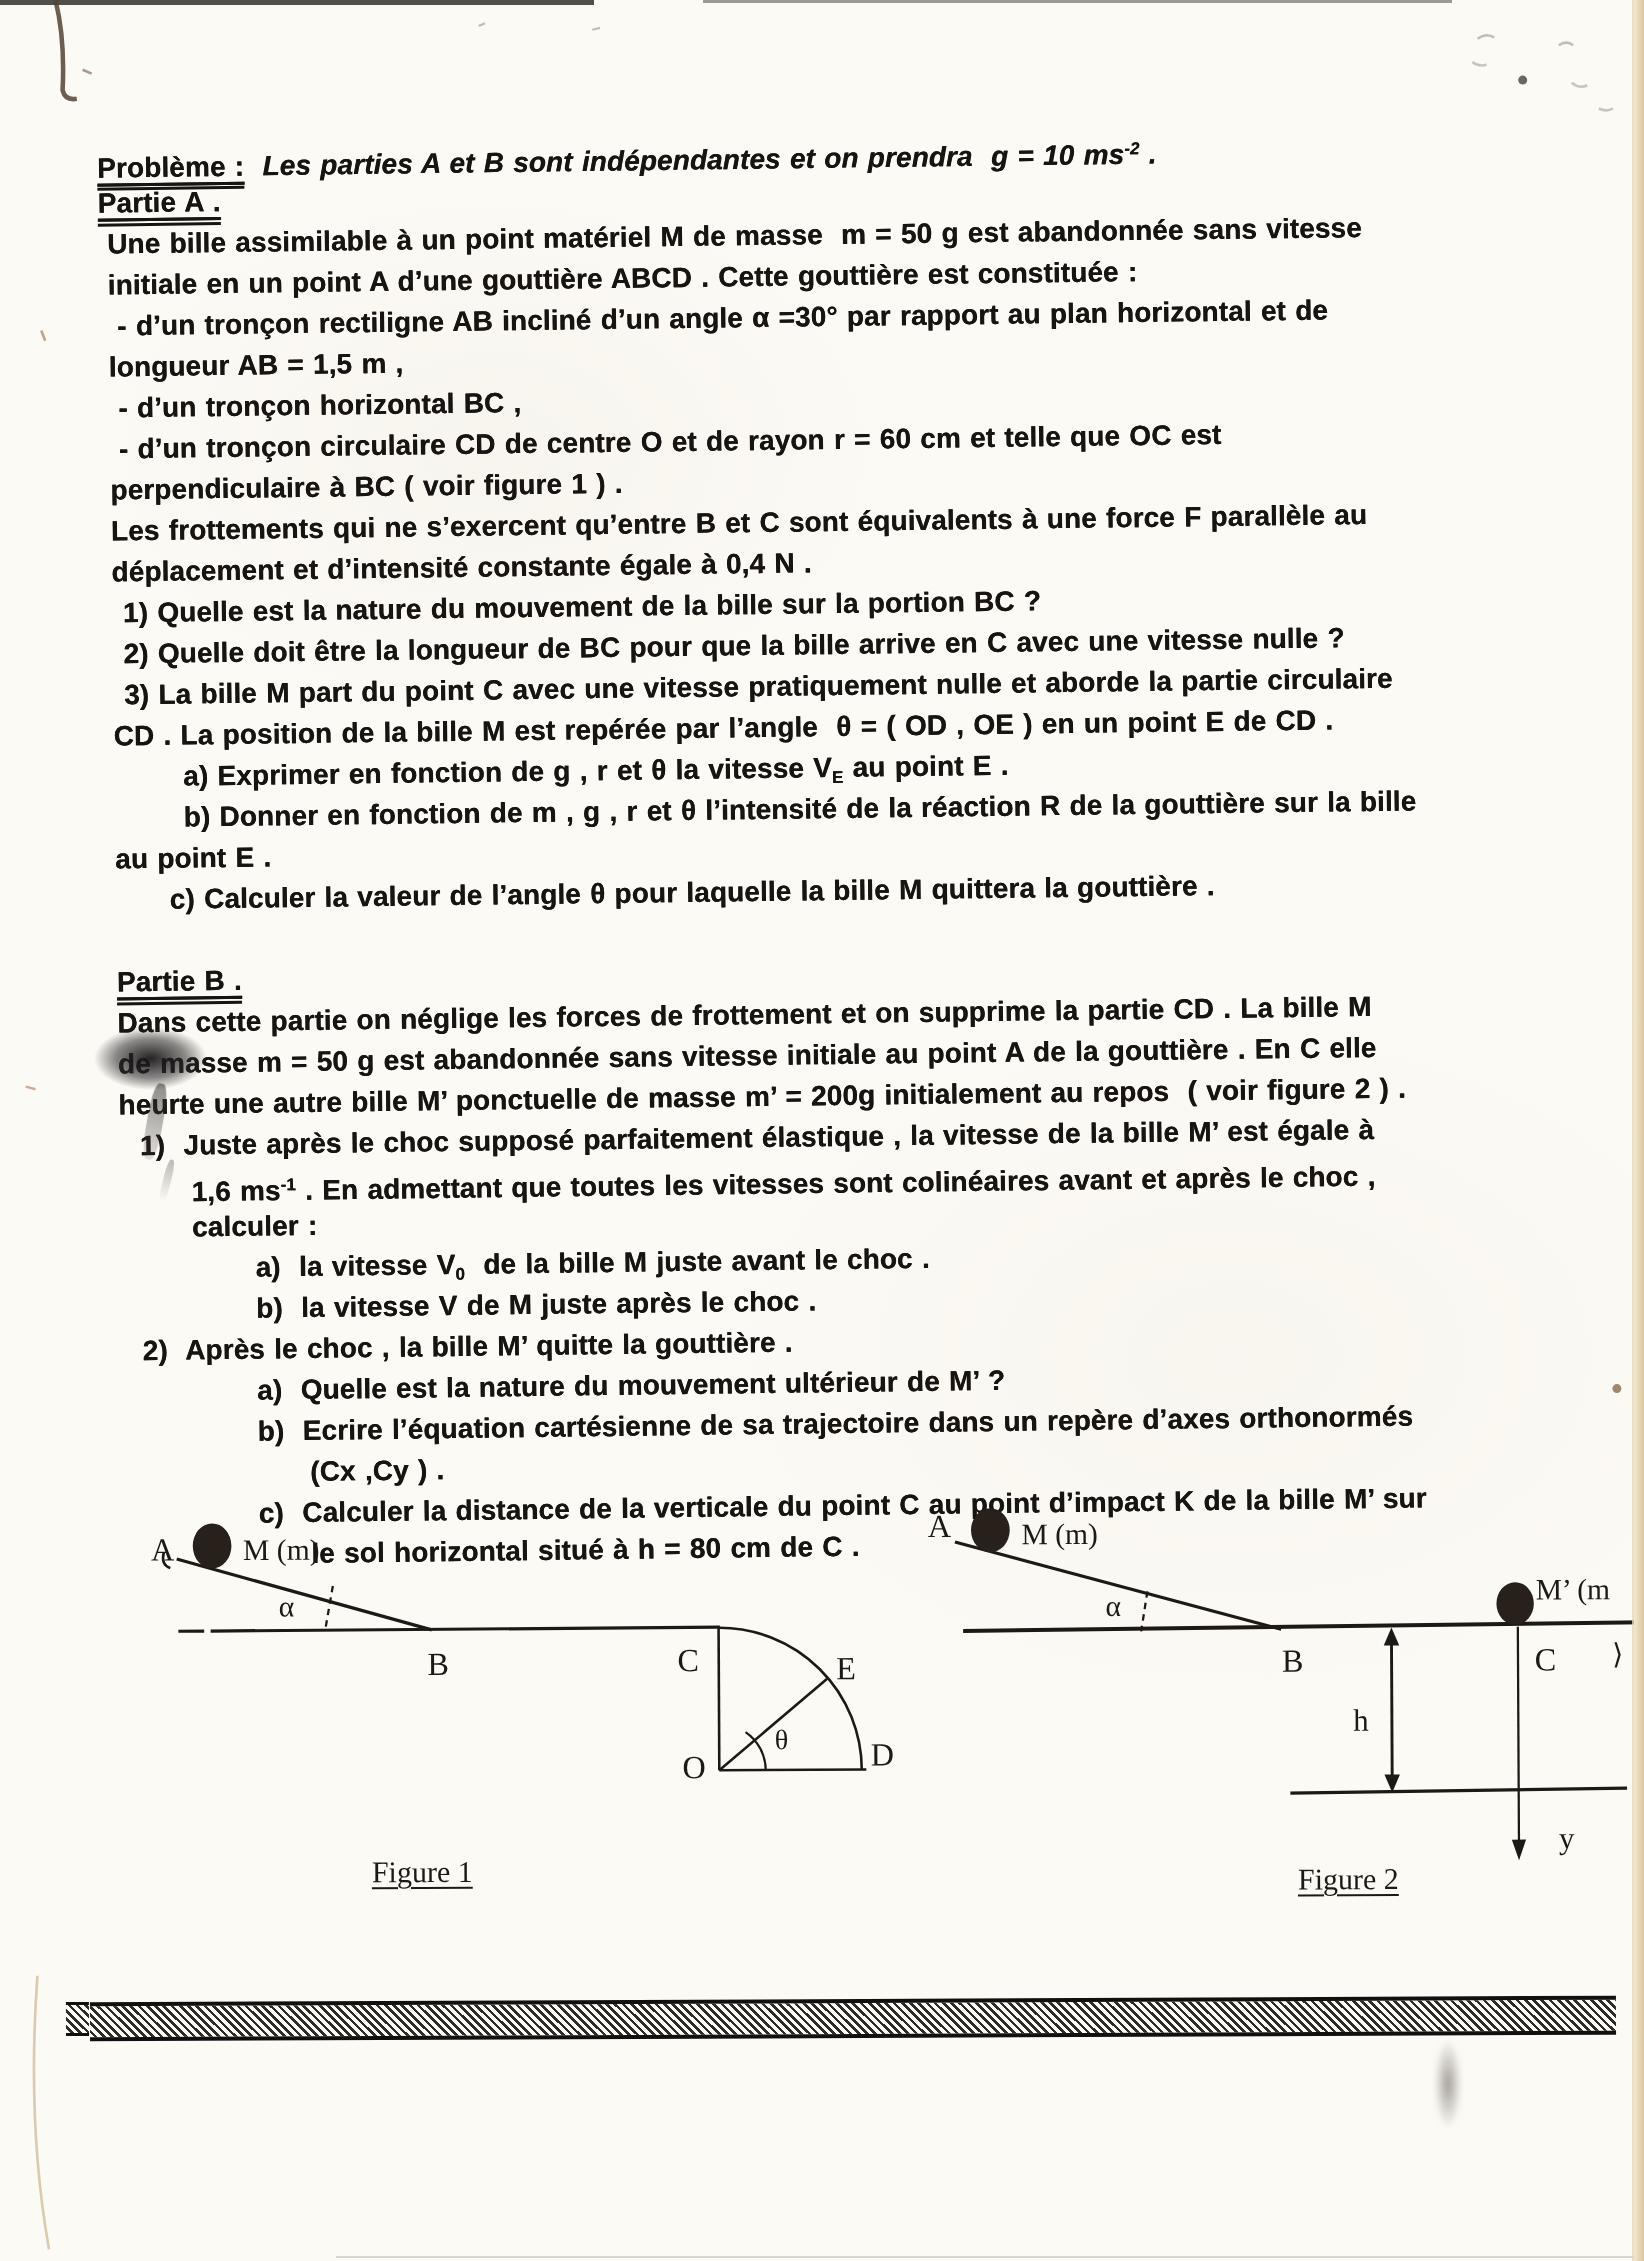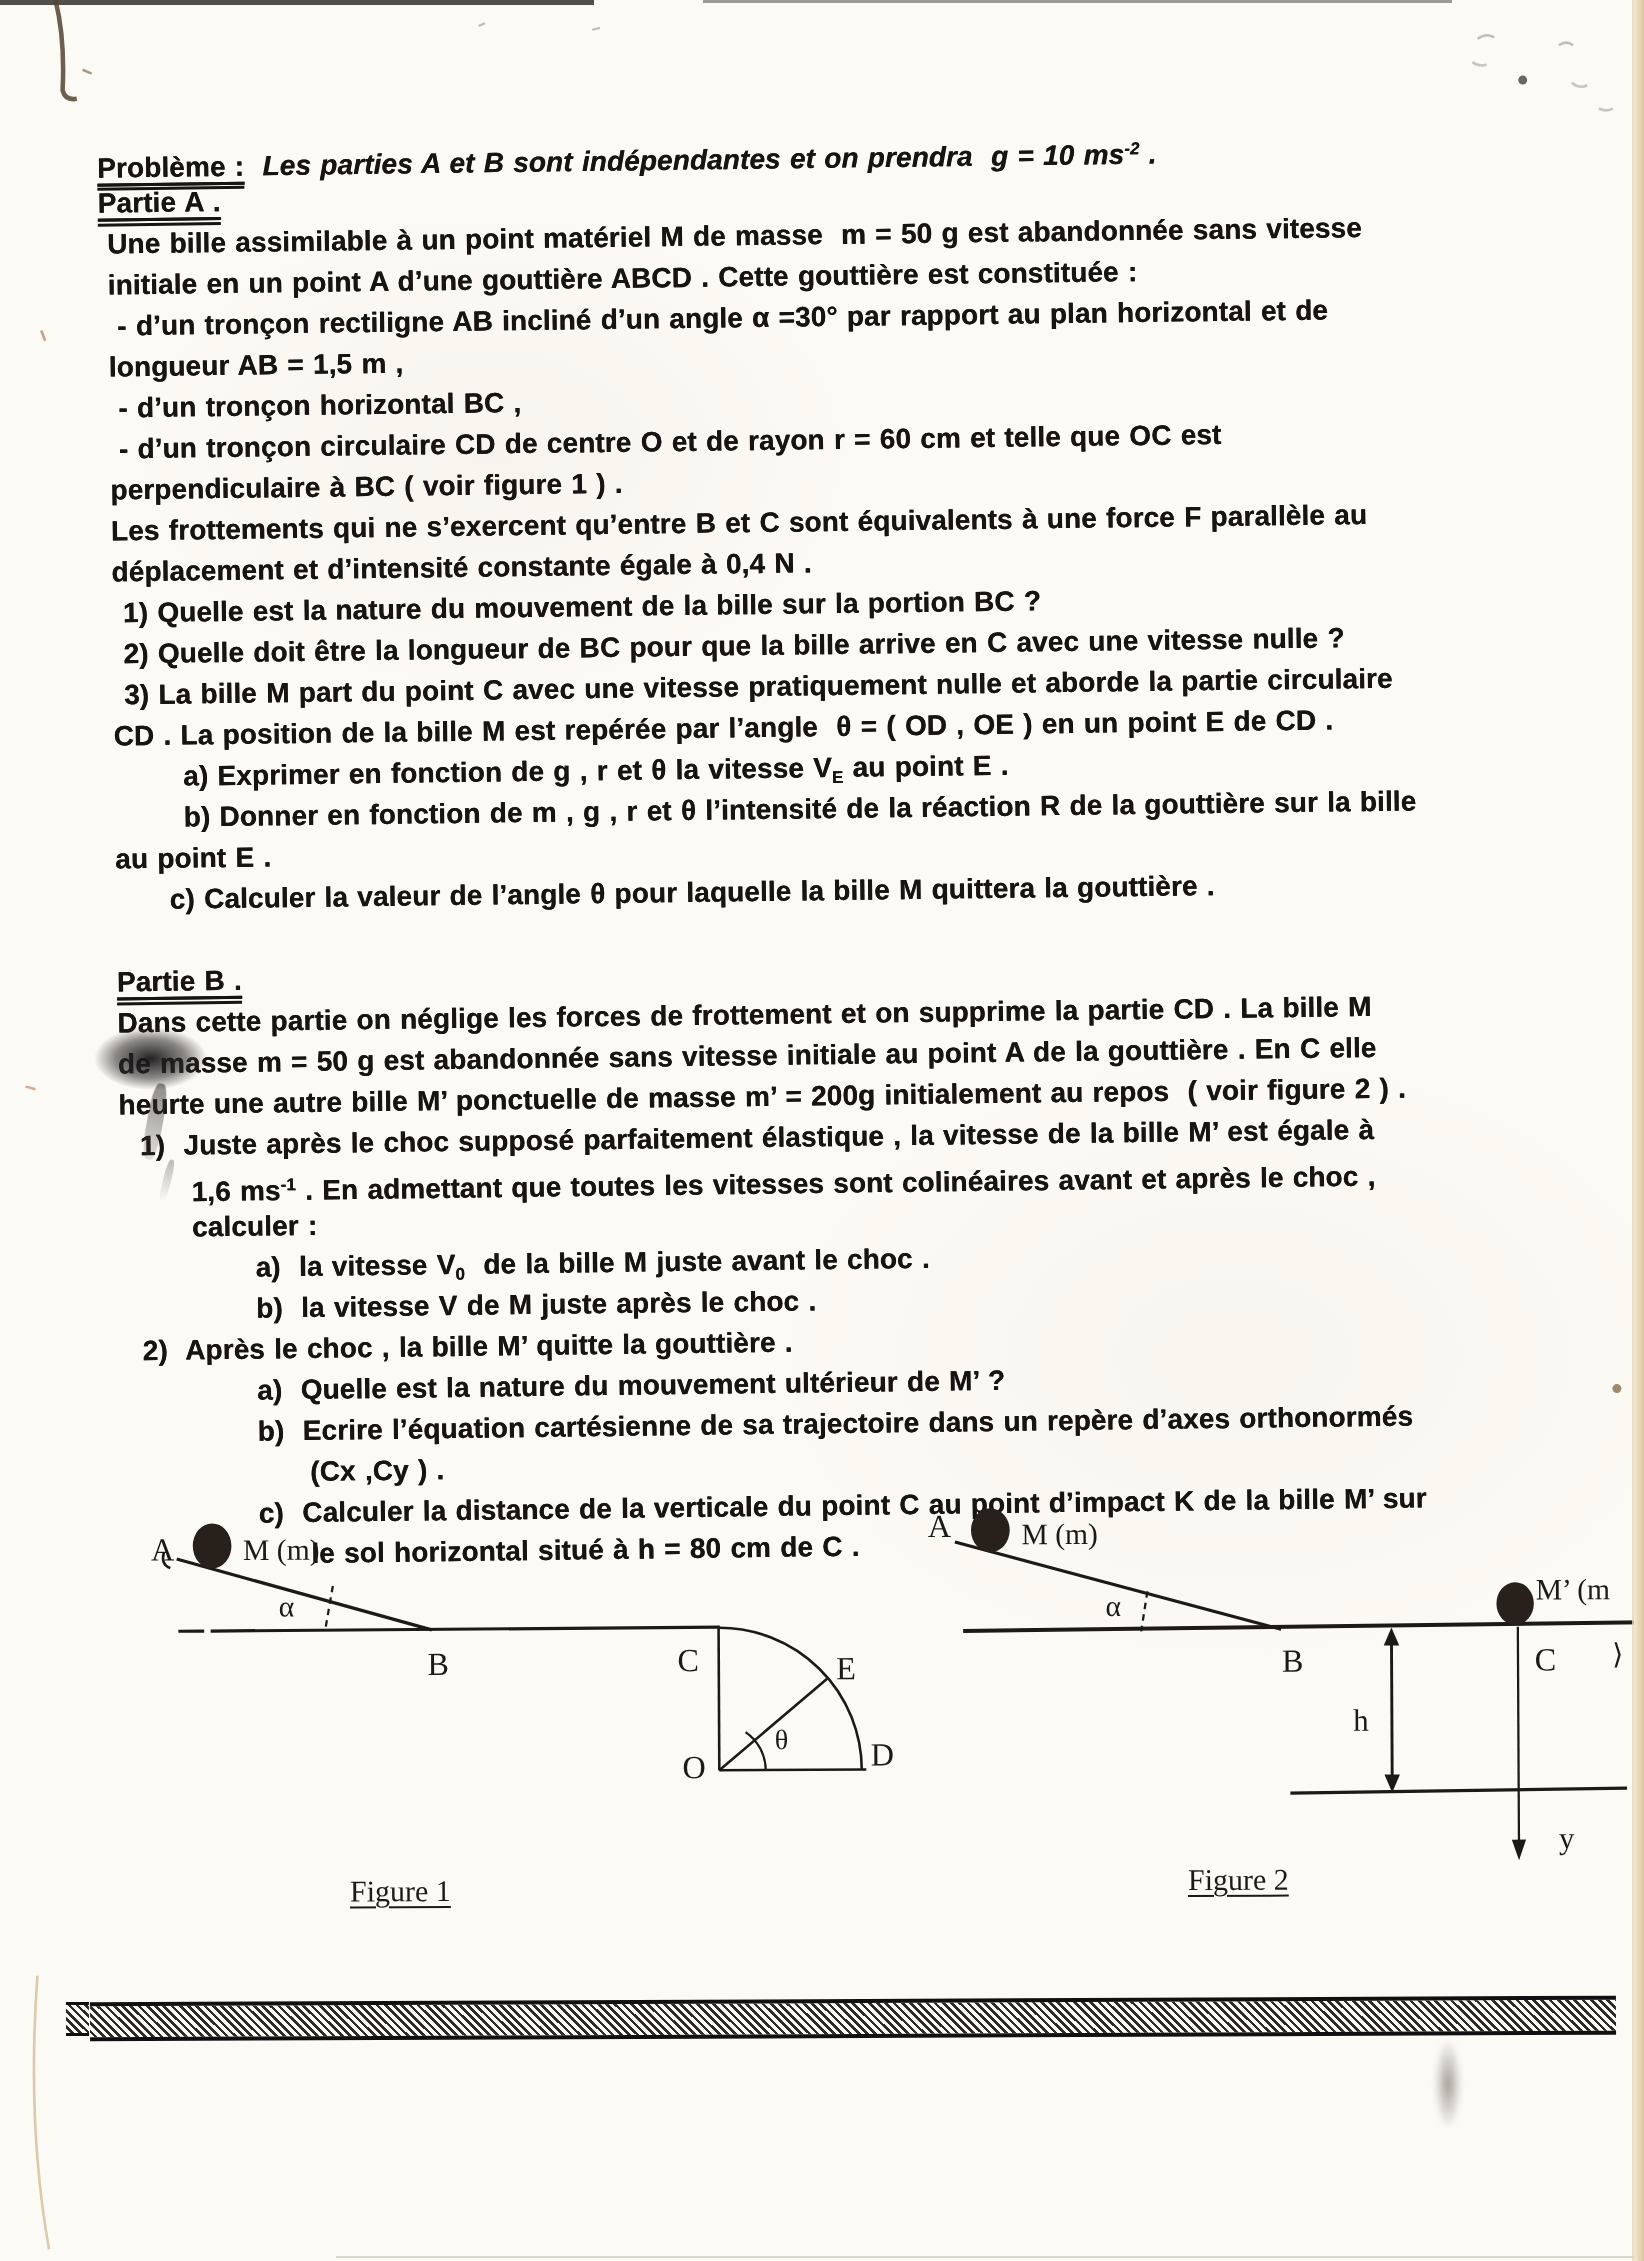--- a/index.html
+++ b/index.html
@@ -161,21 +161,21 @@
       <line x1="950" y1="171" x2="950" y2="392" stroke="#1c1916" stroke-width="4"></line>
       <path d="M 950 171 A 221 221 0 0 1 1171 392" fill="none" stroke="#1c1916" stroke-width="4"></path>
       <line x1="950" y1="392" x2="1118" y2="251" stroke="#1c1916" stroke-width="4"></line>
       <line x1="950" y1="392" x2="1178" y2="392" stroke="#1c1916" stroke-width="4"></line>
       <path d="M 991 333 A 72 72 0 0 1 1022 392" fill="none" stroke="#1c1916" stroke-width="3.5"></path>
       <text x="1132" y="252" font-size="50">E</text>
       <text x="893" y="404" font-size="50">O</text>
       <text x="1036" y="360" font-size="44">θ</text>
       <text x="1185" y="386" font-size="50">D</text>
     </svg>
-    <div class="fig-caption" style="left:349px; top:1853px;margin-top:19px;">Figure 1</div>
+    <div class="fig-caption" style="left:371px; top:1853px;">Figure 1</div>
 
     <svg class="fig-svg" style="left:891px; top:1504px;" width="754" height="387" viewBox="0 0 1168 600">
       <line x1="100" y1="60" x2="605" y2="198" stroke="#1c1916" stroke-width="5"></line>
       <ellipse cx="155" cy="42" rx="30" ry="34" fill="#27201b"></ellipse>
       <text x="58" y="52" font-size="50">A</text>
       <text x="203" y="64" font-size="46">M (m)</text>
       <text x="333" y="176" font-size="46">α</text>
       <line x1="398" y1="138" x2="388" y2="200" stroke="#1c1916" stroke-width="3.5" stroke-dasharray="10 8"></line>
       <line x1="112" y1="198" x2="1168" y2="190" stroke="#1c1916" stroke-width="6"></line>
       <text x="606" y="264" font-size="50">B</text>
@@ -185,21 +185,21 @@
       <text x="1118" y="254" font-size="44">⟩</text>
       <line x1="972" y1="196" x2="972" y2="540" stroke="#1c1916" stroke-width="3.5"></line>
       <polygon points="961,526 983,526 972,558" fill="#1c1916"></polygon>
       <text x="1034" y="540" font-size="48">y</text>
       <line x1="776" y1="204" x2="776" y2="446" stroke="#1c1916" stroke-width="4.5"></line>
       <polygon points="776,196 764,224 788,224" fill="#1c1916"></polygon>
       <polygon points="776,452 764,424 788,424" fill="#1c1916"></polygon>
       <text x="716" y="356" font-size="48">h</text>
       <line x1="618" y1="452" x2="1140" y2="447" stroke="#1c1916" stroke-width="5"></line>
     </svg>
-    <div class="fig-caption" style="left:1187px; top:1865px;">Figure 2</div>
+    <div class="fig-caption" style="left:1297px; top:1865px;">Figure 2</div>
   </div>
 
   <div class="hatch hatch-main"></div>
   <div class="hatch hatch-stub"></div>
   <div class="smudge"></div>
 
   <div class="top-edge-a"></div>
   <div class="top-edge-b"></div>
   <div class="bottom-edge"></div>
   <div class="edge-strip-inner"></div>

